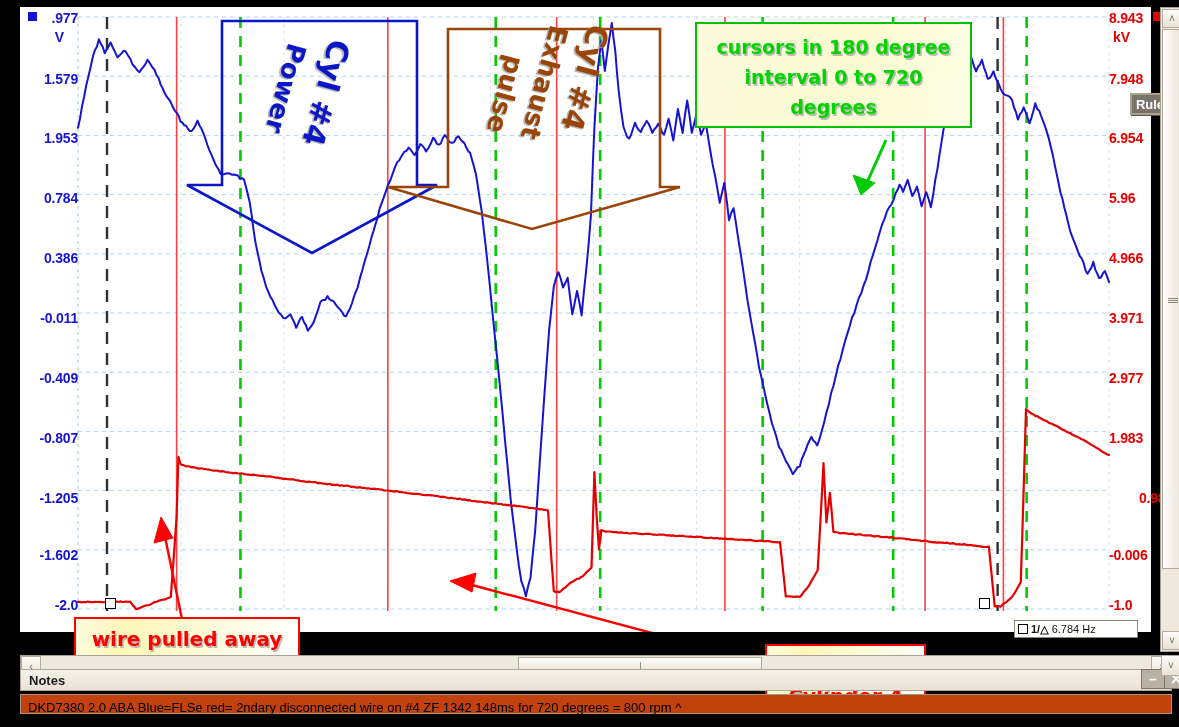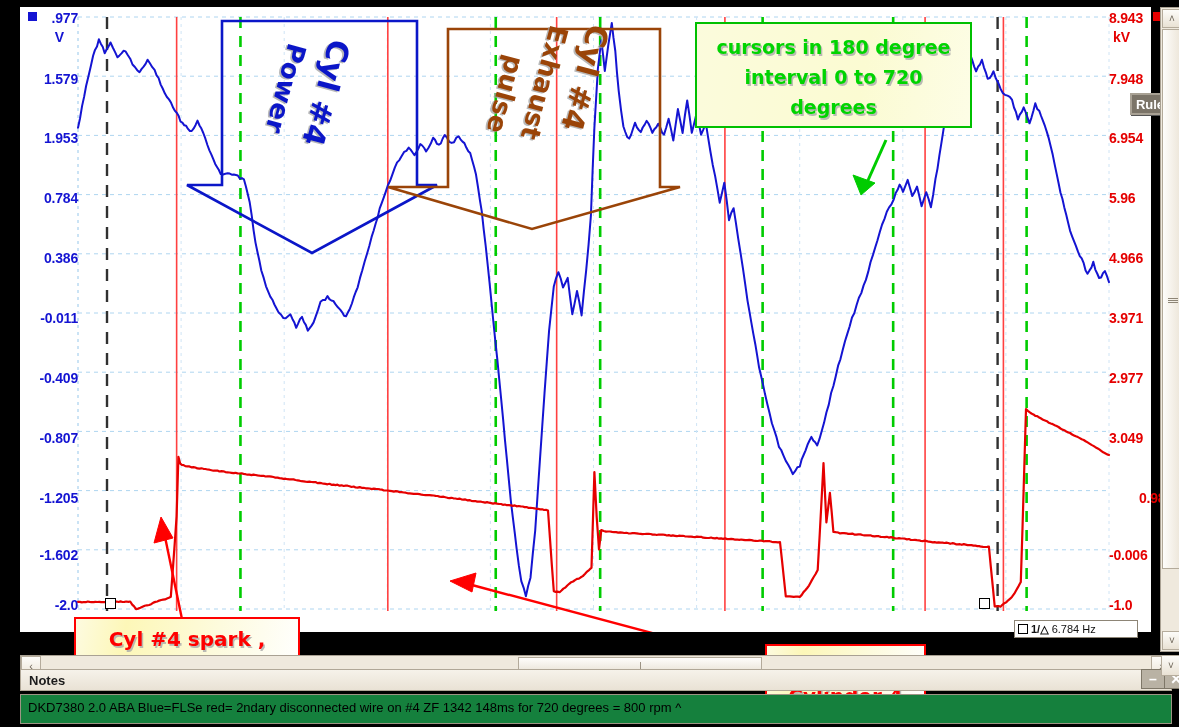--- a/index.html
+++ b/index.html
@@ -43,22 +43,22 @@
       font-size:11px;color:#6d6558;}
   .hs-track{flex:1;background:#efe9dd;position:relative;}
   .hs-thumb{position:absolute;left:43%;top:1px;width:22%;bottom:1px;
       background:linear-gradient(#fefdfb,#e7e0d2);border:1px solid #b3aa9a;box-sizing:border-box;}
   .hs-thumb:after{content:"";position:absolute;left:50%;top:4px;bottom:4px;width:1px;background:#9c9384;}
 
   .notes-bar{position:absolute;left:8px;top:669px;width:1152px;height:22px;
       background:linear-gradient(#f6f2ea,#e9e2d5);border:1px solid #b0a797;box-sizing:border-box;}
   .notes-lbl{position:absolute;left:8px;top:3px;font-size:13px;font-weight:bold;color:#1c1c1c;}
 
-  .status-bar{position:absolute;left:8px;top:694px;width:1152px;height:30px;
-      background:#15803d;border:1px solid #9d9484;box-sizing:border-box;}
+  .status-bar{position:absolute;left:8px;top:694px;width:1152px;height:20px;
+      background:#c2410c;border:1px solid #9d9484;box-sizing:border-box;}
   .status-txt{position:absolute;left:7px;top:5px;font-size:13px;color:#000;white-space:nowrap;
       font-family:"Liberation Sans",sans-serif;}
 
   
   .vscroll{position:absolute;left:1148px;top:7px;width:24px;height:645px;
       background:#efe9dd;border:1px solid #a9a193;box-sizing:border-box;}
   .vs-btn{position:absolute;left:1px;width:20px;height:19px;
       background:linear-gradient(#fdfcf9,#e9e2d4);border:1px solid #b5ac9c;box-sizing:border-box;
       display:flex;align-items:center;justify-content:center;font-size:10px;color:#6d6558;}
   .vs-thumb{position:absolute;left:1px;top:21px;width:20px;height:540px;
@@ -158,21 +158,21 @@
   <div class="axis-right">
     <span class="sq" style="left:44px;top:5px;background:#e50000;"></span>
     <span class="lbl lbl-r" style="top:3px;">8.943</span>
     <span class="unit" style="left:4px;top:22px;color:#e50000;">kV</span>
     <span class="lbl lbl-r" style="top:64px;">7.948</span>
     <span class="lbl lbl-r" style="top:123px;">6.954</span>
     <span class="lbl lbl-r" style="top:183px;">5.96</span>
     <span class="lbl lbl-r" style="top:243px;">4.966</span>
     <span class="lbl lbl-r" style="top:303px;">3.971</span>
     <span class="lbl lbl-r" style="top:363px;">2.977</span>
-    <span class="lbl lbl-r" style="top:423px;">3.049</span>
+    <span class="lbl lbl-r" style="top:423px;">1.983</span>
     <span class="lbl lbl-r" style="top:483px;padding-left:30px;">0.989</span>
     <span class="lbl lbl-r" style="top:540px;">-0.006</span>
     <span class="lbl lbl-r" style="top:590px;text-align:right;">-1.0</span>
   </div>
 
   <div class="xaxis">
     <span class="xlbl" style="left:14px;">347</span>
     <span class="xlbl" style="left:345px;">400.4</span>
     <span class="xlbl" style="left:455px;">418.2</span>
     <span class="xlbl" style="left:566px;">435.9</span>
@@ -195,21 +195,20 @@
 
   <div class="note-box" style="left:683px;top:22px;width:277px;height:106px;border-color:#00c000;
               background:linear-gradient(100deg,#fbfbdc 0%,#fbfbd2 60%,#fdfde6 100%);
               padding-top:8px;">
     <span class="nb-line" style="color:#00d400;font-size:19px;line-height:30px;">cursors in 180 degree</span>
     <span class="nb-line" style="color:#00d400;font-size:19px;line-height:30px;">interval 0 to 720</span>
     <span class="nb-line" style="color:#00d400;font-size:19px;line-height:30px;">degrees</span>
   </div>
 
   <div class="note-box" style="left:62px;top:617px;width:226px;height:69px;border-color:#ff0000;padding-top:5px;">
-    <span class="nb-line" style="color:#ff0000;font-size:20px;line-height:30px;">Cyl #4 spark ,</span>
     <span class="nb-line" style="color:#ff0000;font-size:20px;line-height:30px;">wire pulled away</span>
   </div>
 
   <div class="note-box" style="left:753px;top:644px;width:161px;height:70px;border-color:#ff0000;padding-top:4px;">
     <span class="nb-line" style="color:#ff0000;font-size:20px;line-height:31px;">Misfire on</span>
     <span class="nb-line" style="color:#ff0000;font-size:20px;line-height:31px;">Cylinder 4</span>
   </div>
 
   <div class="rule-btn">Rule</div>
 

